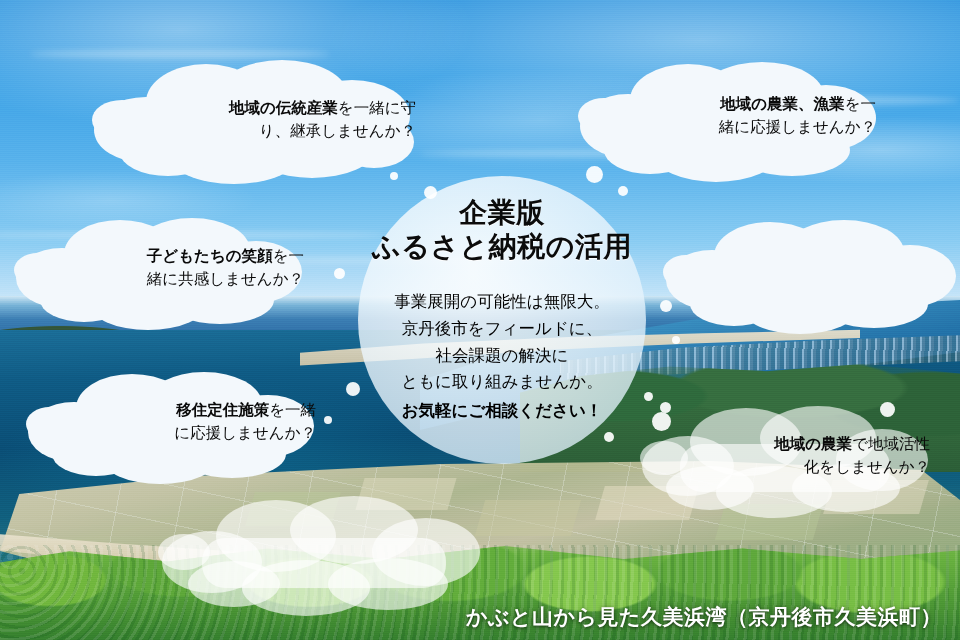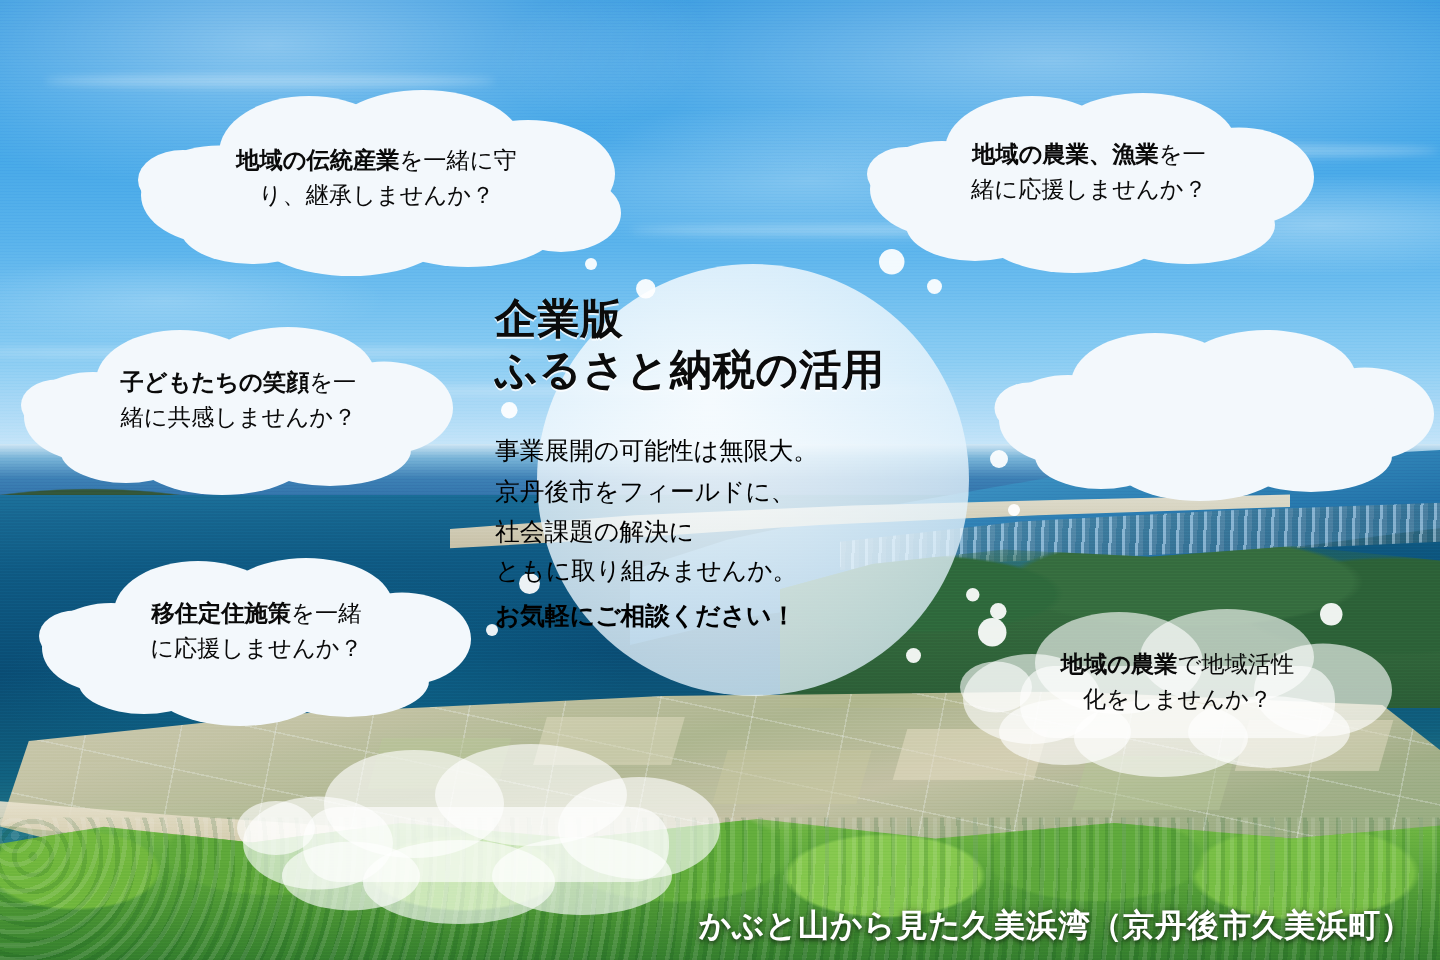--- a/index.html
+++ b/index.html
@@ -131,39 +131,39 @@
 
   
   .center-circle{
     position:absolute;left:358px;top:176px;width:288px;height:288px;
     border-radius:50%;
     background:radial-gradient(circle at 40% 32%, rgba(255,255,255,.88), rgba(232,244,252,.80) 62%, rgba(214,236,250,.74) 100%);
     z-index:6;
   }
   .center-text{
     position:absolute;left:330px;top:196px;width:344px;
-    z-index:9;text-align:left;color:#0b0b0b;
+    z-index:9;text-align:center;color:#0b0b0b;
   }
   .ct-title{
     font-size:28px;font-weight:bold;line-height:1.22;letter-spacing:.5px;
     text-shadow:0 1px 0 rgba(255,255,255,.8);
   }
   .ct-body{
     margin-top:24px;font-size:16.5px;line-height:1.62;color:#000000;font-weight:400;
   }
   .ct-cta{margin-top:5px;font-size:16.5px;font-weight:bold;color:#000;}
 
   
   .bub{position:absolute;border-radius:50%;background:rgba(255,255,255,.92);z-index:7;}
 
   
   .cloud{position:absolute;z-index:8;}
   .cloud svg{position:absolute;left:0;top:0;overflow:visible;}
   .cloud .txt{
-    position:absolute;width:100%;text-align:center;
+    position:absolute;width:100%;text-align:right;
     color:#0a0a0a;font-size:15.5px;line-height:1.5;
     left:0;
   }
   .cloud.faint .cfill{fill:rgba(255,255,255,.62);}
   .cloud .cfill{fill:#f3f8fc;}
 
   
   .caption{
     position:absolute;right:18px;bottom:9px;z-index:10;
     color:#ffffff;font-size:21px;font-weight:bold;letter-spacing:.5px;

